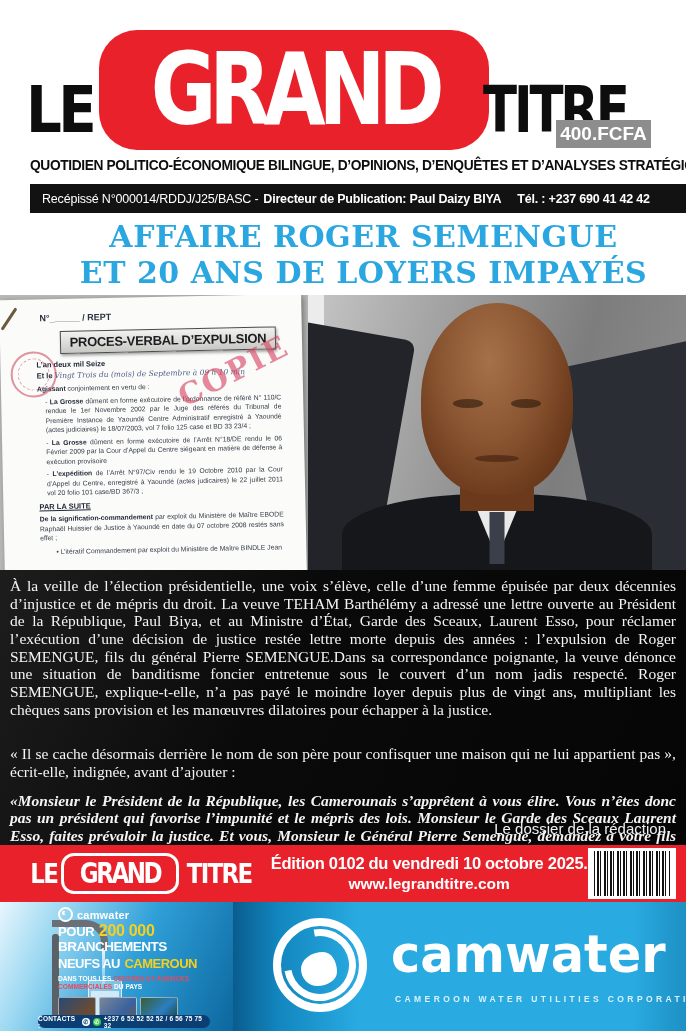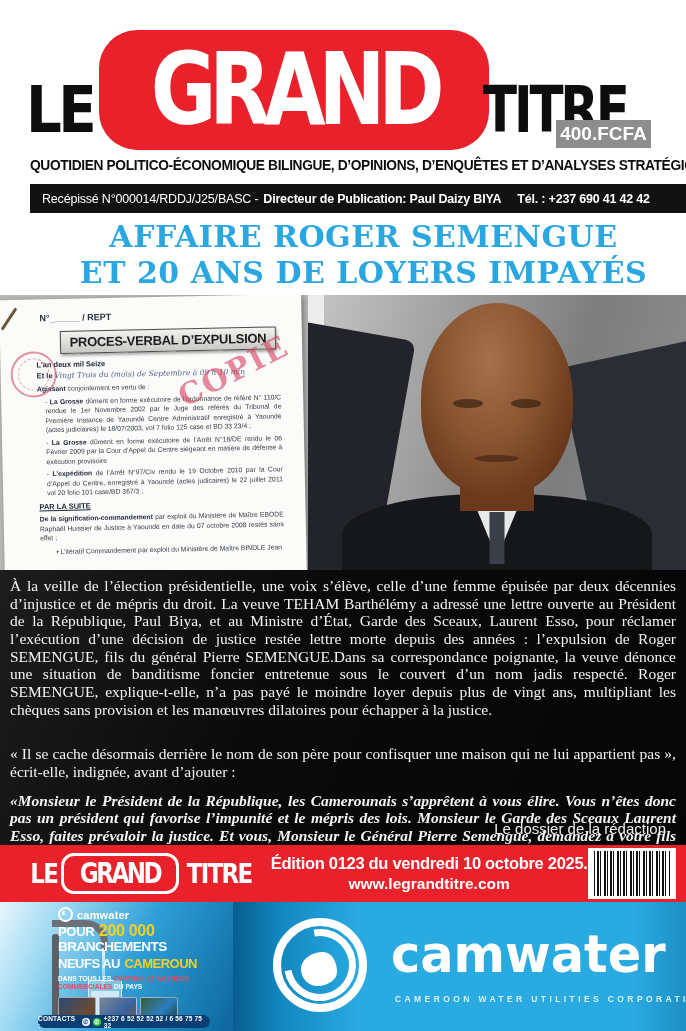--- a/index.html
+++ b/index.html
@@ -198,21 +198,21 @@
     <div class="byline">Le dossier de la rédaction</div>
   </div>
 
   <div class="footer">
     <div class="flogo">
       <span class="fle">LE</span>
       <span class="fgrand-box"><span>GRAND</span></span>
       <span class="ftitre">TITRE</span>
     </div>
     <div class="fed">
-      <div class="ed1">Édition  0123 du vendredi 10 octobre 2025.</div>
+      <div class="ed1">Édition  0102 du vendredi 10 octobre 2025.</div>
       <div class="ed2">www.legrandtitre.com</div>
     </div>
     <div class="barcode">
         <div class="bars"></div>
       </div>
   </div>
 
   <div class="ads">
 
     <div class="ad-left">

